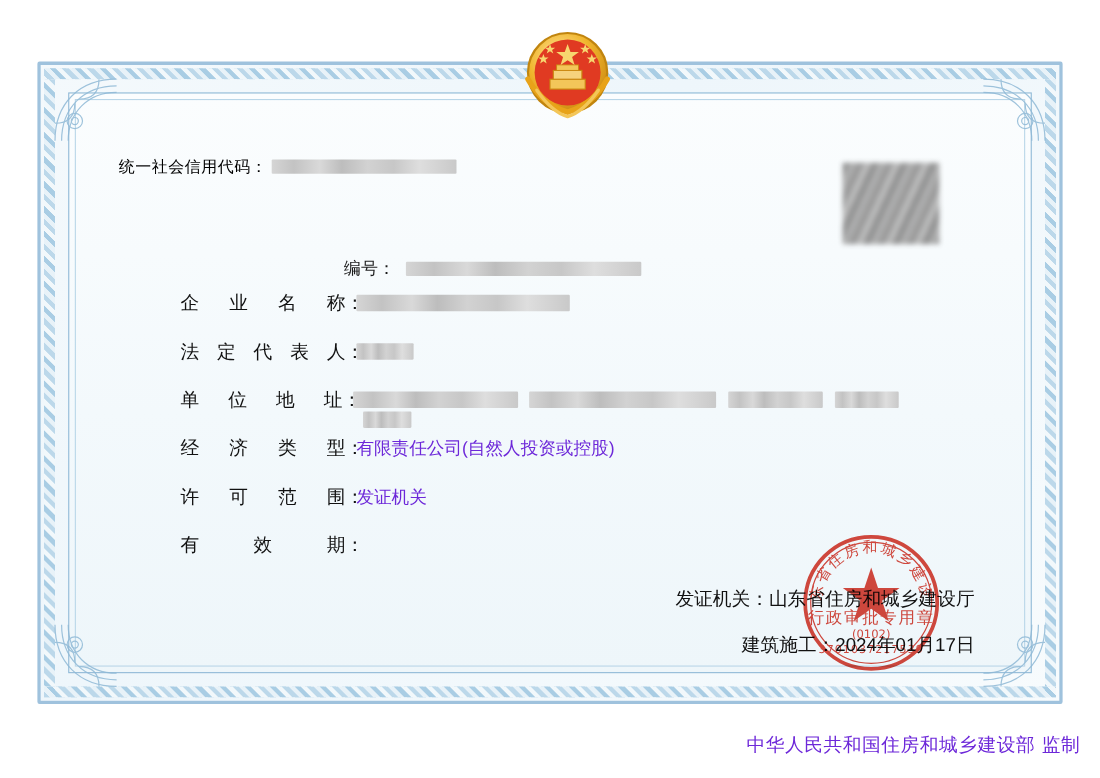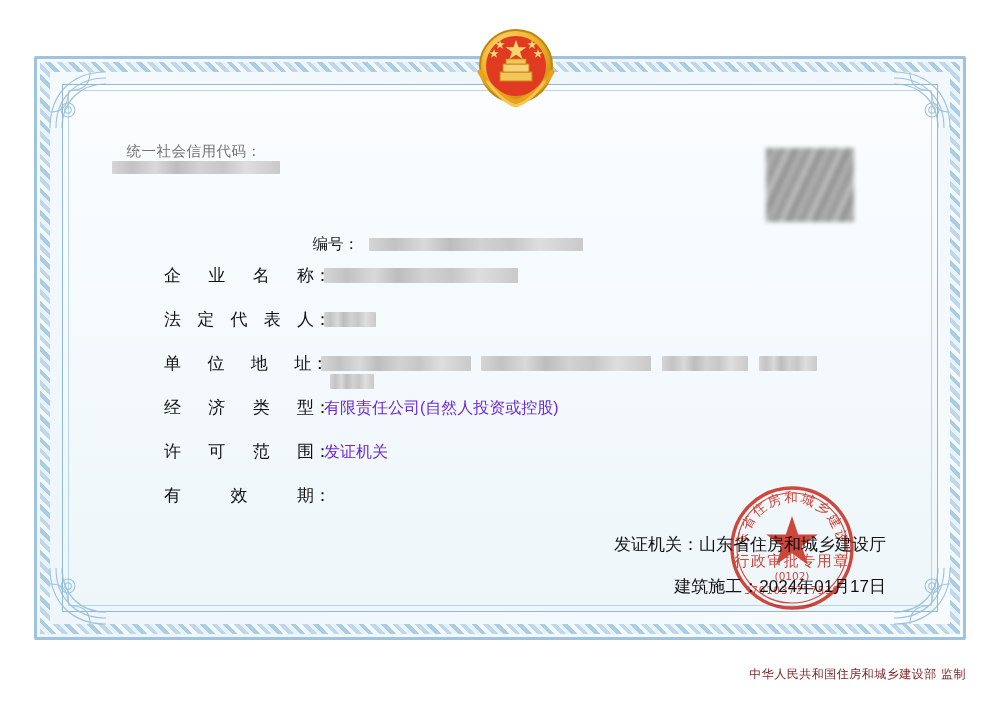--- a/index.html
+++ b/index.html
@@ -84,23 +84,22 @@
     width: 108px; height: 108px;
   }
 
   
   .credit-code-row {
     position: absolute;
     left: 108px; top: 142px;
     display: flex;
     align-items: center;
     font-size: 14.5px;
-    color: #737373;
+    color: #000000;
     letter-spacing: .5px;
-    flex-direction: column;
   }
   .redact {
     display: inline-block;
     background: linear-gradient(90deg,#d5d5d5 0%, #c3c3c3 12%, #d9d9d9 26%,
       #bdbdbd 38%, #d2d2d2 52%, #c7c7c7 66%, #dedede 80%, #c9c9c9 100%);
     filter: blur(0.6px);
     vertical-align: middle;
     border-radius: 1px;
   }
   .credit-code-row .redact { height: 13px; width: 168px; margin-left: 4px; }
@@ -200,23 +199,23 @@
     position: absolute;
     left: 726px; top: 482px;
     width: 132px; height: 132px;
     opacity: .86;
     mix-blend-mode: multiply;
   }
 
   
   .footer {
     position: absolute;
-    right: 34px; top: 666px;
-    font-size: 12px;
-    color: #7f1d1d;
+    right: 18px; top: 666px;
+    font-size: 17px;
+    color: #6d28d9;
     font-family: "DejaVu Serif", serif;
     letter-spacing: .5px;
   }
 </style>
 </head>
 <body>
 
 <div class="certificate">
 
   <div class="border-outer"></div>

